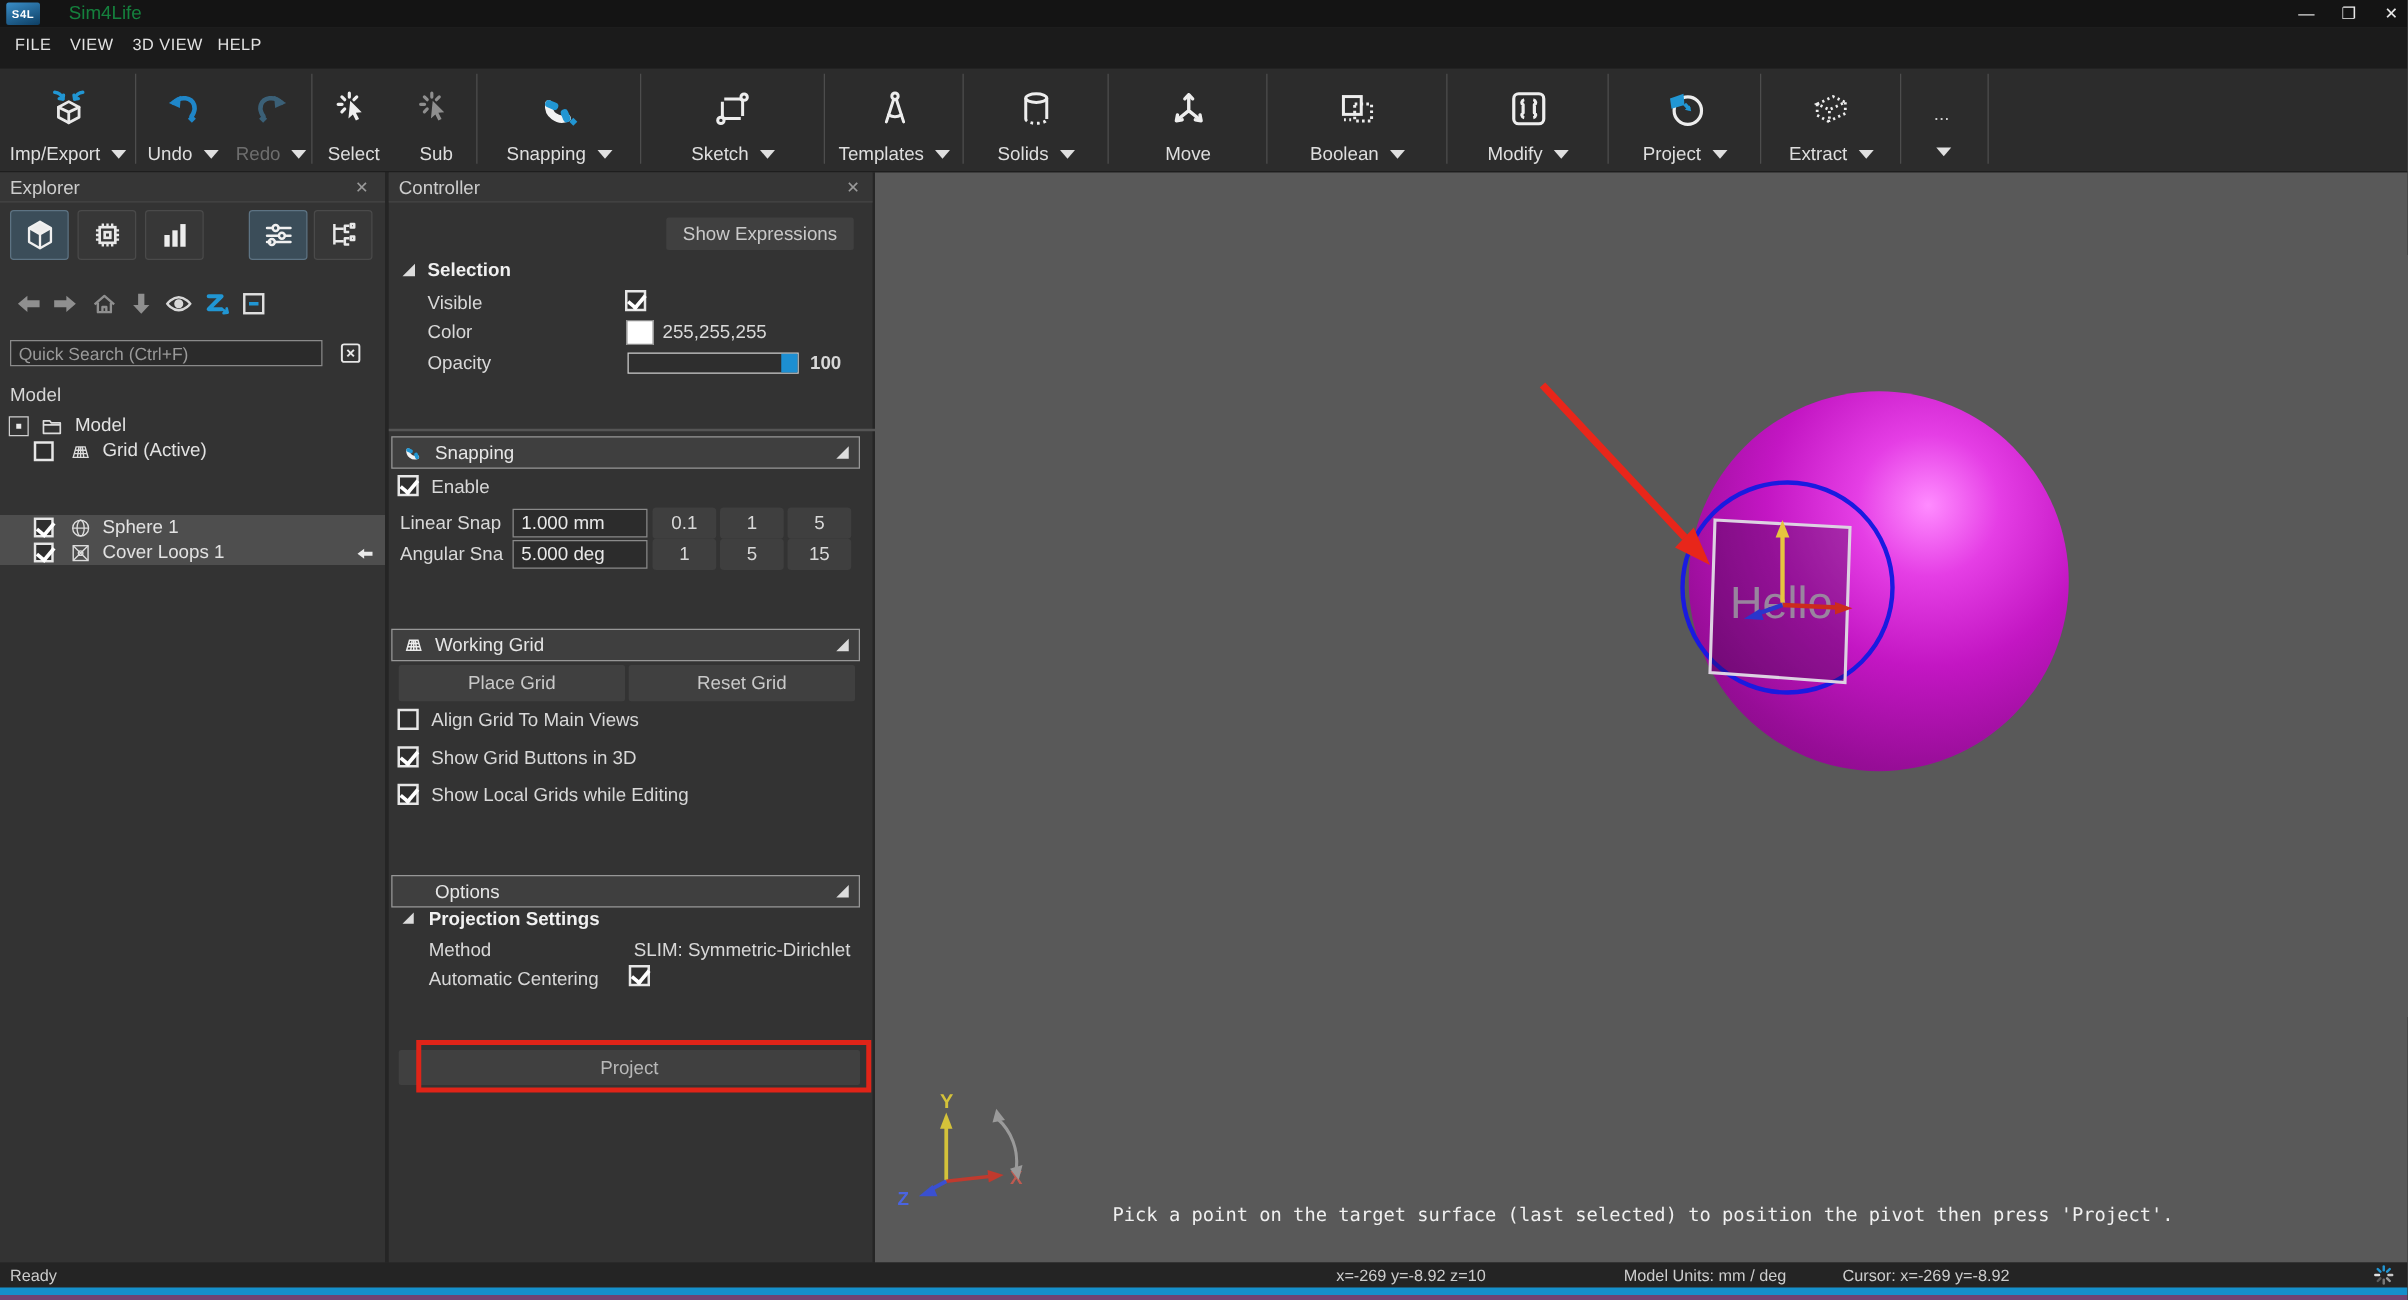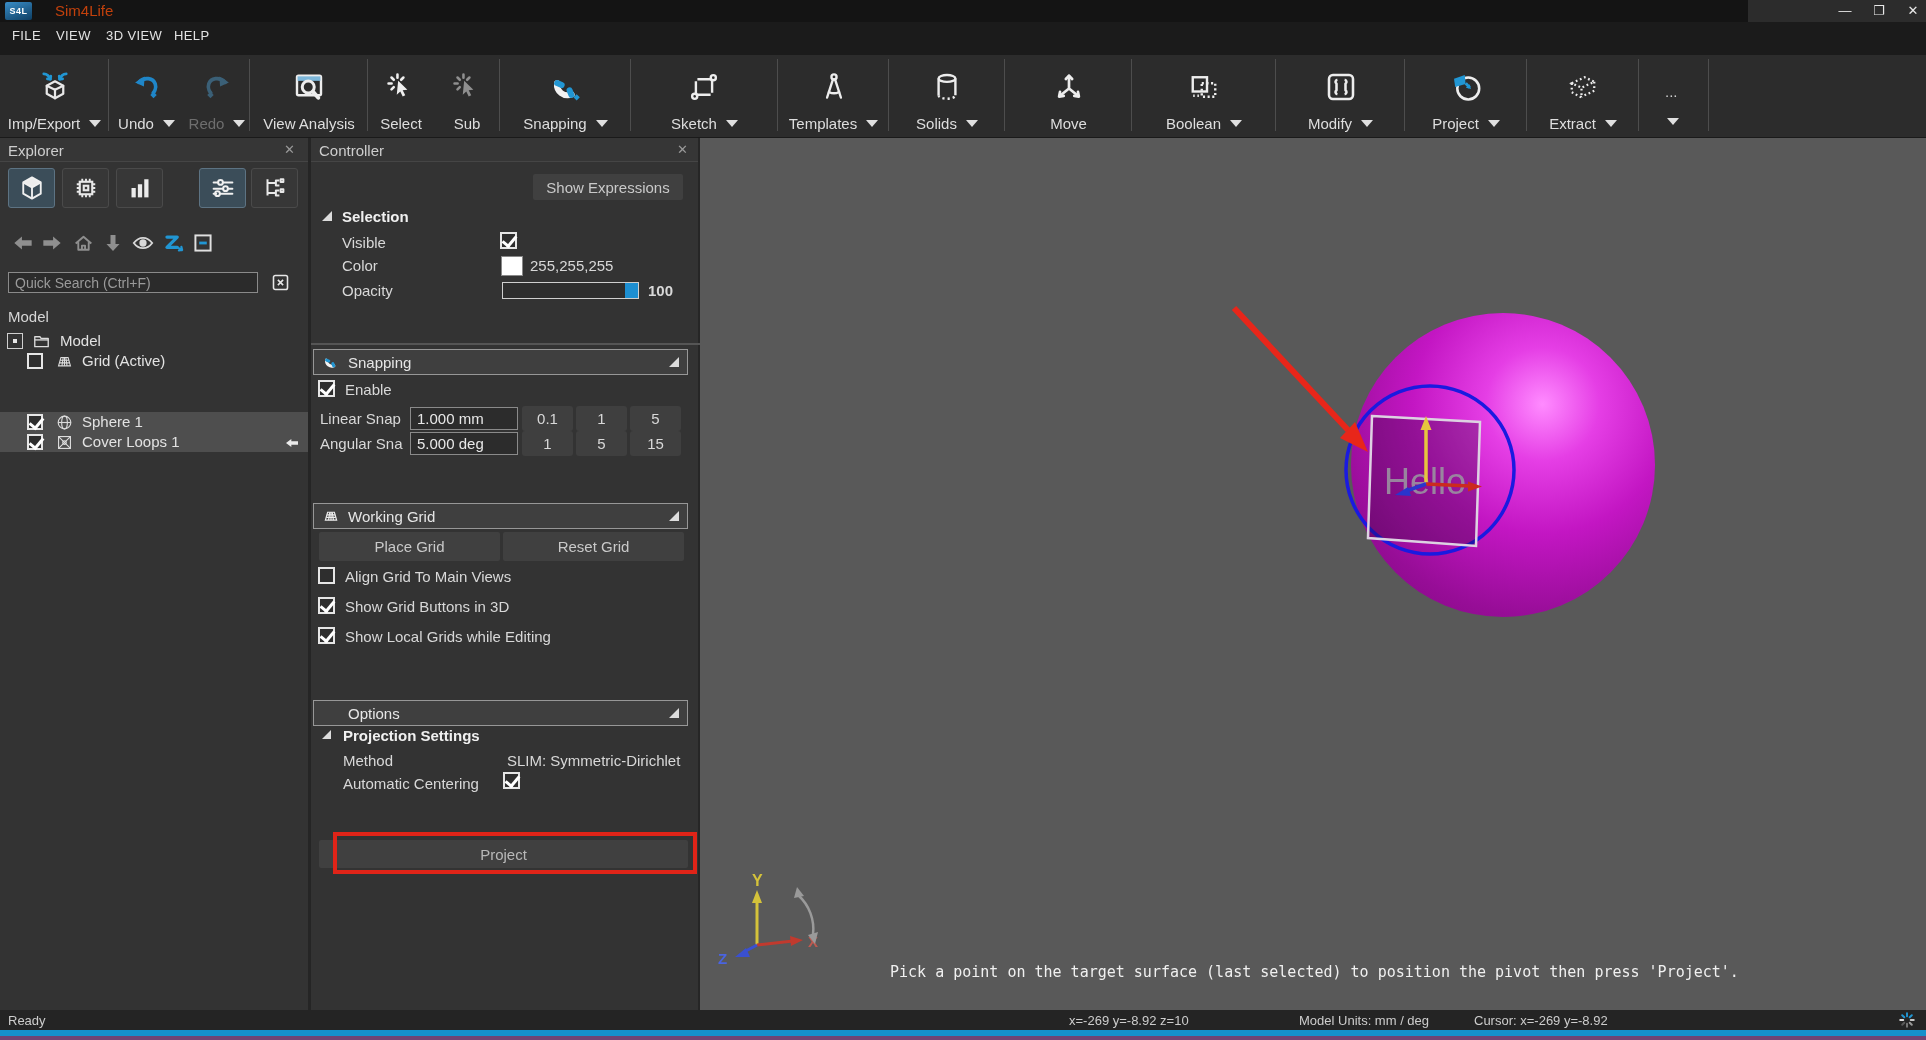--- a/index.html
+++ b/index.html
@@ -1,24 +1,24 @@
 <!DOCTYPE html>
 <html><head>
 <meta charset="utf-8">
 <style>
   * { margin:0; padding:0; box-sizing:border-box; }
   html,body { width:1926px; height:1040px; overflow:hidden; }
   body { font-family:"Liberation Sans", sans-serif; background:#2c2c2c; color:#dcdcdc; position:relative; }
 
   
-  #titlebar { position:absolute; left:0; top:0; width:1748px; height:22px; background:#141414; }
+  #titlebar { position:absolute; left:0; top:0; width:1926px; height:22px; background:#141414; }
   #logo { position:absolute; left:5px; top:2px; width:27px; height:18px; border-radius:2px;
           background:linear-gradient(160deg,#3a8ec8,#0d3e63); color:#fff; font-size:9px; font-weight:bold;
           display:flex; align-items:center; justify-content:center; letter-spacing:.5px; }
-  #apptitle { position:absolute; left:55px; top:2px; font-size:15px; color:#c2410c; }
+  #apptitle { position:absolute; left:55px; top:2px; font-size:15px; color:#15803d; }
   .winbtn { position:absolute; top:1px; width:22px; height:19px; color:#e8e8e8; font-size:13px;
             display:flex; align-items:center; justify-content:center; }
 
   
   #menubar { position:absolute; left:0; top:22px; width:1926px; height:33px; background:#1b1b1b; }
   .menuitem { position:absolute; top:6px; font-size:13px; color:#e2e2e2; letter-spacing:.4px; }
 
   
   #toolbar { position:absolute; left:0; top:55px; width:1926px; height:83px; background:#2c2c2c;
              border-bottom:1px solid #1a1a1a; display:flex; }
@@ -163,37 +163,20 @@
         </svg>
           </span>
         </div>
       <div class="tlabelrow">
           <span class="tlabel disabled">Redo</span>
           <span class="dd"></span>
         </div>
     </div>
   </div>
 
-  <div class="tgroup" style="width:118px;">
-    <div class="titem">
-      <div class="ticon">
-          <span>
-        <svg width="36" height="36" viewBox="0 0 24 24" fill="none" stroke="#ededed" stroke-width="1.6">
-          <rect x="4" y="4.5" width="16" height="13" rx="1"></rect>
-          <rect x="4.4" y="4.9" width="15.2" height="3" fill="#7db7da" stroke="none"></rect>
-          <circle cx="11.5" cy="12" r="4" stroke-width="2"></circle>
-              <path d="M14.6 15.1l3.6 4.1" stroke-width="2.6" stroke-linecap="round"></path>
-        </svg>
-          </span>
-        </div>
-      <div class="tlabelrow">
-          <span class="tlabel">View Analysis</span>
-        </div>
-    </div>
-  </div>
 
   <div class="tgroup" style="width:132px;">
     <div class="titem" style="width:66px;">
       <div class="ticon">
           <span>
         <svg width="34" height="34" viewBox="0 0 24 24" fill="none" stroke="#efefef" stroke-width="1.8" stroke-linecap="round">
           <polygon points="10,7.5 16.5,14 13.2,14.3 15,17.8 13.2,18.7 11.5,15.2 9,17.5" fill="#efefef" stroke="none"></polygon>
           <path d="M9.5 3.2v2.2M5.3 5.3l1.6 1.6M3.2 9.5h2.2M5.3 13.7l1.6-1.6M13.7 5.3l-1.6 1.6"></path>
         </svg>
           </span>

